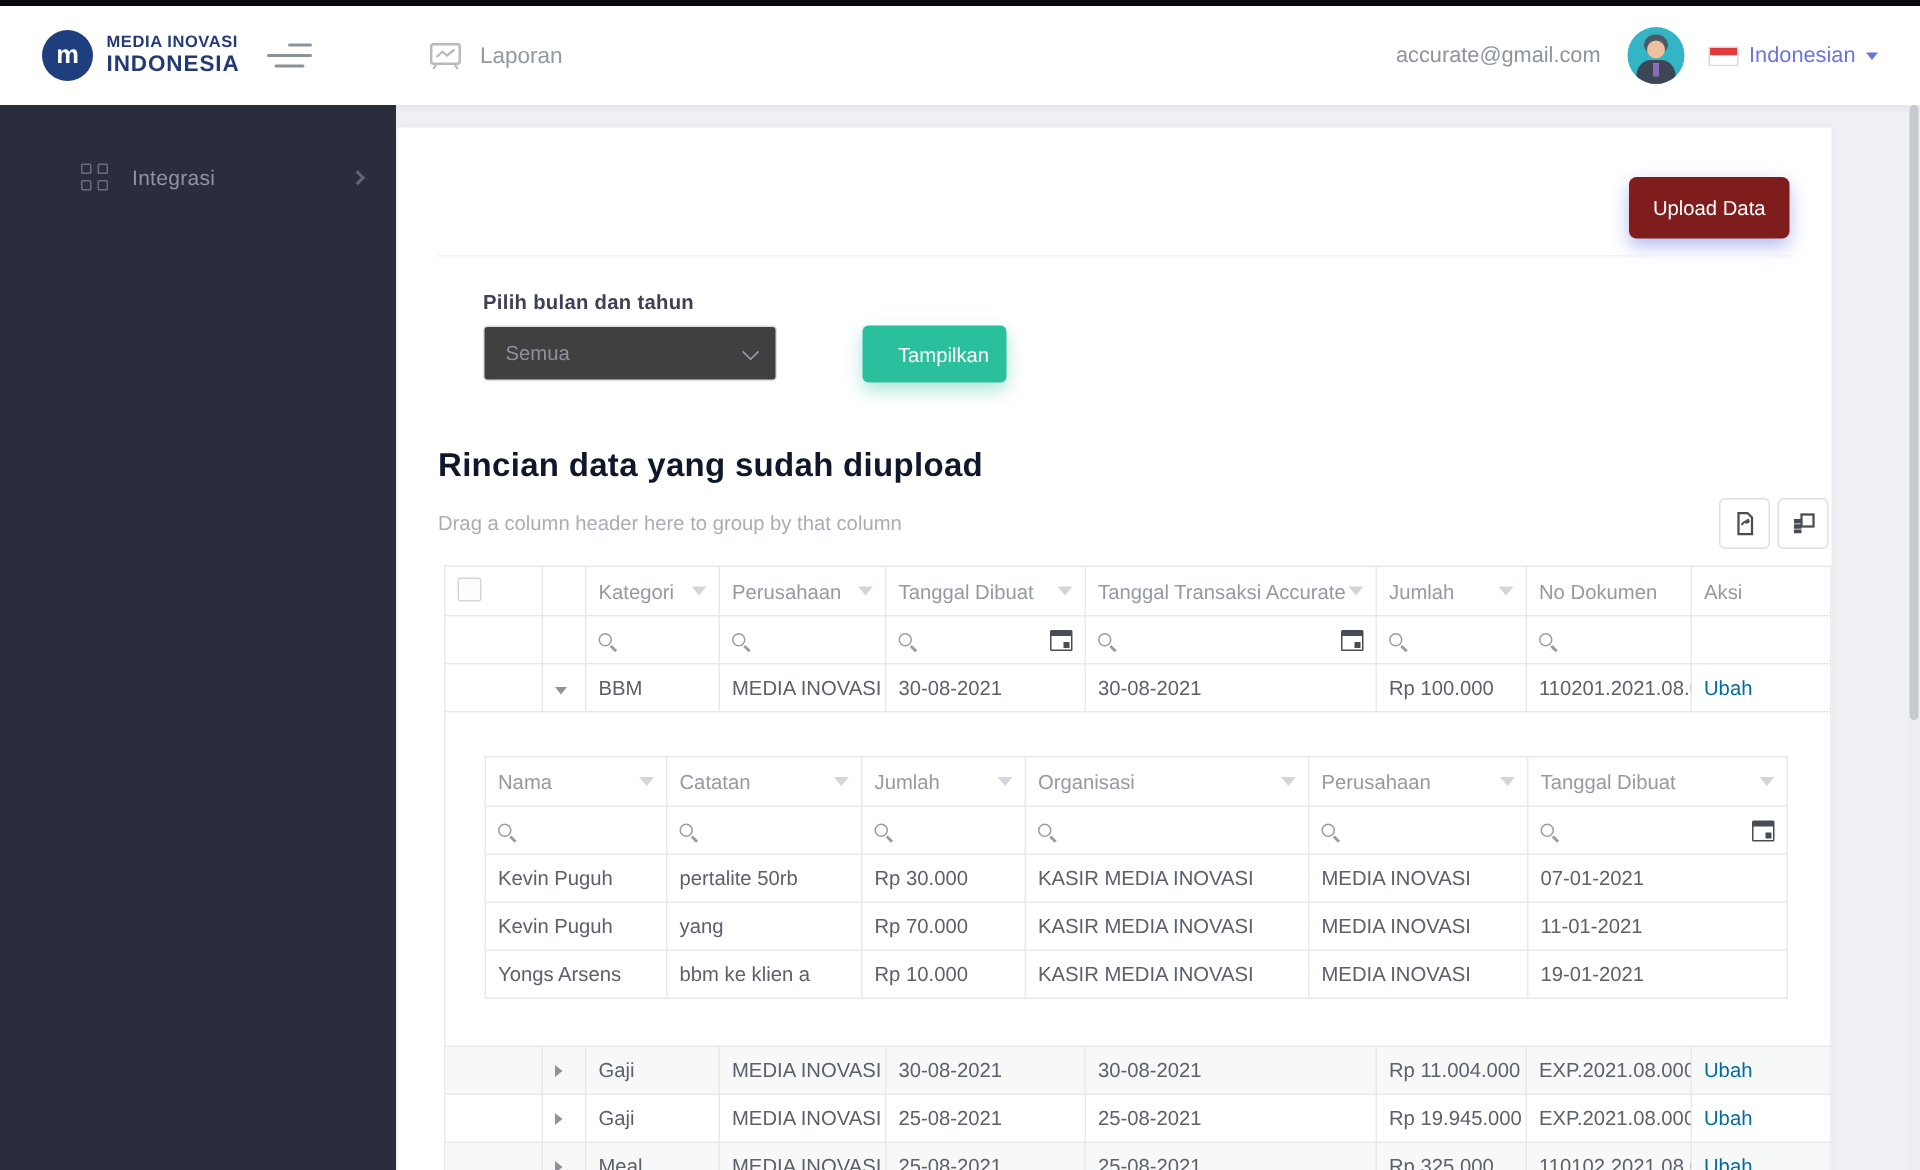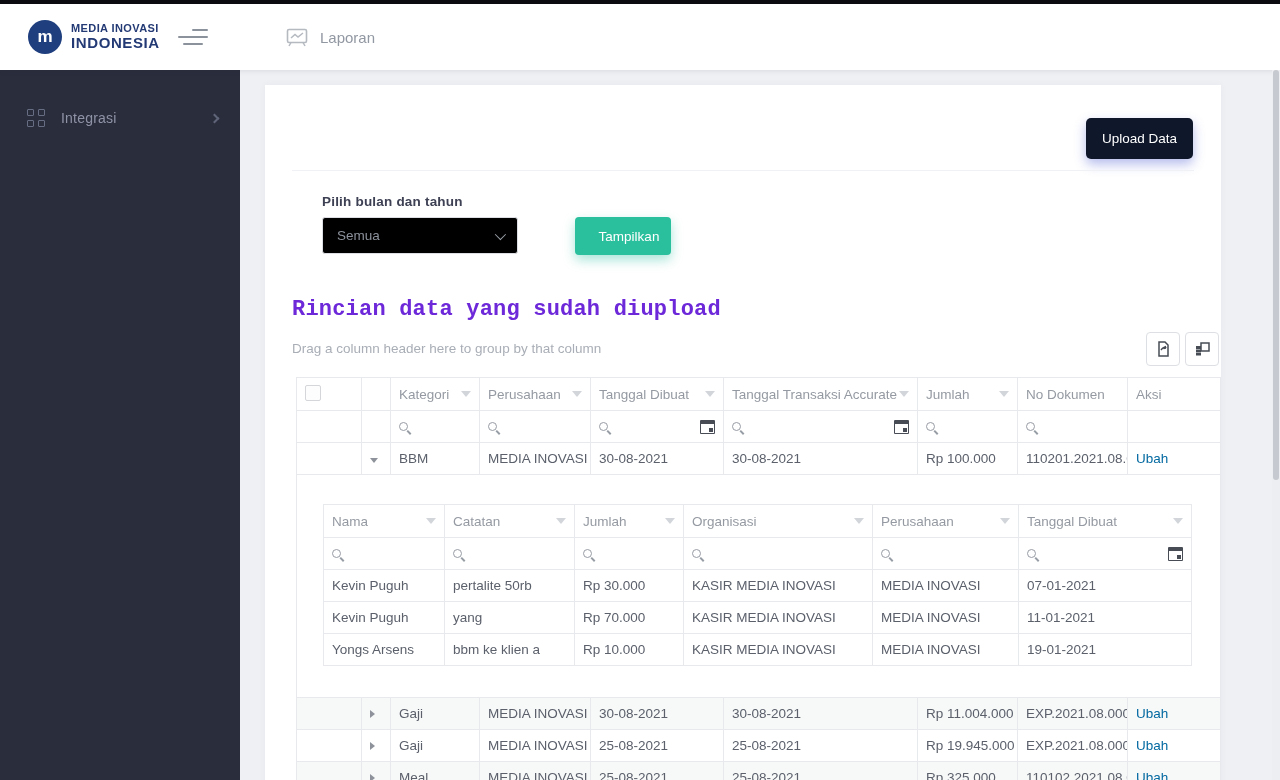--- a/index.html
+++ b/index.html
@@ -34,51 +34,51 @@
   .avatar .face { position:absolute; left:13px; top:9px; width:12px; height:12px; border-radius:50%; background:#eec09b; }
   .avatar .body { position:absolute; left:6px; top:22px; width:26px; height:18px; border-radius:10px 10px 0 0; background:#3c4654; }
   .avatar .tie  { position:absolute; left:17px; top:24px; width:4px; height:9px; background:#8d6bc0; }
   .flag { width:20px; height:13px; border:1px solid #d7d9de; margin-right:7px; display:inline-block; }
   .flag .red { height:50%; background:#e23a3a; } .flag .white { height:50%; background:#fff; }
   .lang-label { color:#6a74dd; font-size:14.5px; }
   .caret-dn { display:inline-block; margin-left:7px; width:0; height:0;
               border-left:4px solid transparent; border-right:4px solid transparent; border-top:5px solid #6a74dd; }
 
   
-  .sidebar { position:absolute; left:0; top:70px; width:240px; height:710px; background:#2a2d3c; z-index:40; }
+  .sidebar { position:absolute; left:0; top:70px; width:264px; height:710px; background:#2a2d3c; z-index:40;padding-left:27px; }
   .side-item { display:flex; align-items:center; height:44px; margin-top:26px; padding:0 22px 0 27px; cursor:pointer; }
   .grid-icon { width:18px; height:18px; position:relative; margin-right:16px; }
   .grid-icon i { position:absolute; width:7px; height:7px; border:1.5px solid #676d83; border-radius:1px; }
   .grid-icon i:nth-child(1){ left:0; top:0; } .grid-icon i:nth-child(2){ right:0; top:0; }
   .grid-icon i:nth-child(3){ left:0; bottom:0; } .grid-icon i:nth-child(4){ right:0; bottom:0; }
   .side-label { color:#8f93a6; font-size:14px; letter-spacing:.2px; }
   .chev-right { margin-left:auto; width:7px; height:7px; border-top:2px solid #5f6479; border-right:2px solid #5f6479;
                 transform:rotate(45deg); }
 
   
   .main { position:absolute; left:240px; top:70px; width:1040px; height:710px; background:#eef0f4; }
   .card { position:absolute; left:25px; top:15px; width:956px; height:760px; background:#fff;
           box-shadow:0 0 8px rgba(60,60,80,.04); }
 
-  .upload-btn { position:absolute; right:28px; top:33px; width:107px; height:41px; background:#0f172a; color:#fff;
+  .upload-btn { position:absolute; right:28px; top:33px; width:107px; height:41px; background:#7f1d1d; color:#fff;
                 border:none; border-radius:5px; font-size:13.5px; font-family:inherit; cursor:pointer;
                 box-shadow:0 5px 12px rgba(89,104,212,.45); }
   .card-divider { position:absolute; left:27px; right:27px; top:85px; height:1px; background:#f0f1f4; }
 
   .filter-label { position:absolute; left:57px; top:109px; font-size:13.5px; font-weight:bold; color:#3e4154; letter-spacing:.2px; }
   .month-select { position:absolute; left:57px; top:132px; width:196px; height:37px; border:1px solid #dcdee3; border-radius:3px;
-                  background:#000000; display:flex; align-items:center; padding:0 14px; cursor:pointer; }
+                  background:#404040; display:flex; align-items:center; padding:0 14px; cursor:pointer; }
   .month-select .val { color:#8c919b; font-size:13.5px; }
   .sel-chev { margin-left:auto; width:8px; height:8px; border-right:1.5px solid #9aa0a8; border-bottom:1.5px solid #9aa0a8;
               transform:rotate(45deg) translateY(-2px); }
   .show-btn { position:absolute; left:310px; top:132px; width:96px; height:38px; background:#2abf9d; color:#fff;
               border:none; border-radius:4px; font-size:13.5px; font-family:inherit; cursor:pointer;
               box-shadow:0 5px 12px rgba(42,191,157,.40);padding-left:12px; }
 
-  .section-title { position:absolute; left:27px; top:212px; font-size:22px; font-weight:bold; color:#6d28d9; letter-spacing:.2px;font-family:Liberation Mono, monospace; }
+  .section-title { position:absolute; left:27px; top:212px; font-size:22px; font-weight:bold; color:#0f172a; letter-spacing:.2px; }
   .group-hint { position:absolute; left:27px; top:256px; font-size:13.5px; color:#a9aeb6; }
 
   .tool-btn { position:absolute; top:247px; width:34px; height:34px; border:1px solid #dddfe4; border-radius:4px;
               background:#fff; display:flex; align-items:center; justify-content:center; cursor:pointer; }
   .tool-btn.export { right:41px; } .tool-btn.columns { right:2px; }
 
   
   table.grid { border-collapse:collapse; table-layout:fixed; background:#fff; }
   .grid th, .grid td { border:1px solid #e7e9ec; font-size:13.5px; font-weight:normal; color:#5b606b;
                        padding:0 8px; text-align:left; overflow:hidden; white-space:nowrap; }
@@ -137,20 +137,35 @@
   <div class="breadcrumb">
     <svg width="22" height="19" viewBox="0 0 22 19">
       <rect x="1.5" y="1.5" width="19" height="13" rx="1.5" fill="none" stroke="#b5b9c0" stroke-width="1.6"></rect>
       <polyline points="5,10 9,6.5 12,9 17,5" fill="none" stroke="#b5b9c0" stroke-width="1.5"></polyline>
       <line x1="5" y1="14.5" x2="3" y2="18" stroke="#b5b9c0" stroke-width="1.5"></line>
       <line x1="17" y1="14.5" x2="19" y2="18" stroke="#b5b9c0" stroke-width="1.5"></line>
     </svg>
     <span>Laporan</span>
   </div>
 
+  <div class="header-right">
+    <span class="user-email">accurate@gmail.com</span>
+    <div class="avatar">
+      <div class="body"></div>
+        <div class="hair"></div>
+        <div class="face"></div>
+        <div class="tie"></div>
+    </div>
+    <span class="flag">
+        <span class="red" style="display:block"></span>
+        <span class="white" style="display:block"></span>
+      </span>
+    <span class="lang-label">Indonesian</span>
+    <span class="caret-dn"></span>
+  </div>
 </header>
 
 <aside class="sidebar">
   <div class="side-item">
     <span class="grid-icon">
         <i></i>
         <i></i>
         <i></i>
         <i></i>
       </span>

